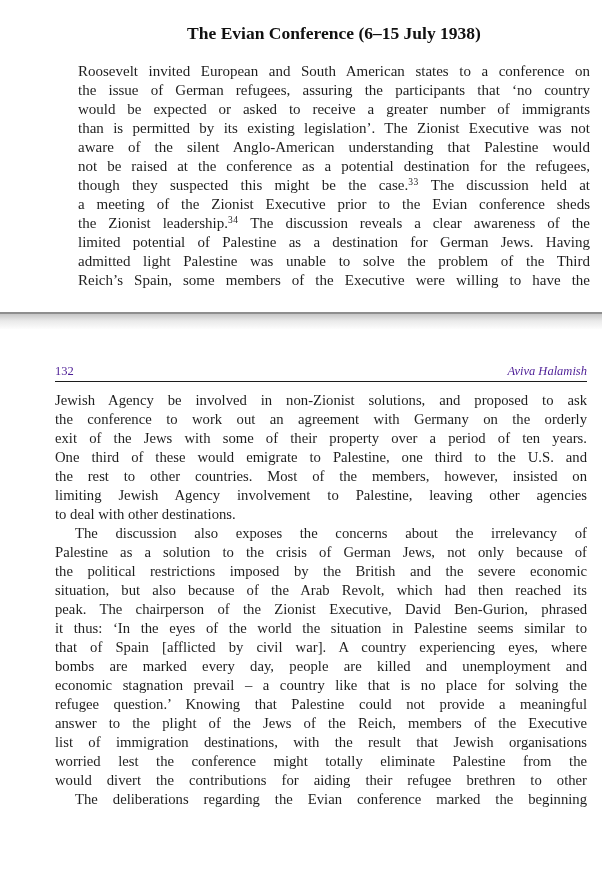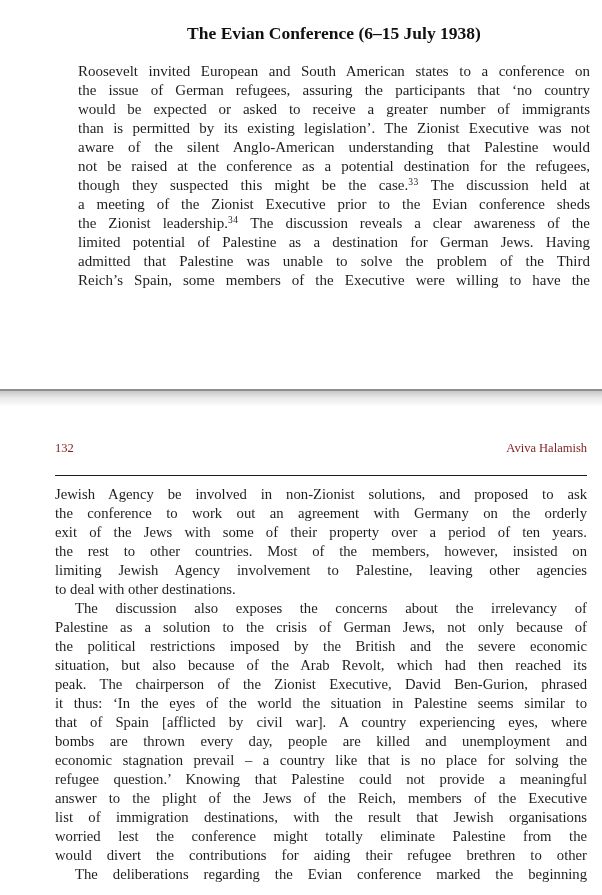--- a/index.html
+++ b/index.html
@@ -5,21 +5,21 @@
   html, body { margin: 0; padding: 0; }
   body {
     width: 602px; height: 895px; overflow: hidden;
     background: #ffffff;
     font-family: "Liberation Serif", "DejaVu Serif", serif;
     color: #1e1e1e;
     -webkit-font-smoothing: antialiased;
   }
 
   
-  .page1 { height: 389px; background: #ffffff; }
+  .page1 { height: 312px; background: #ffffff; }
   .title {
     margin-left: 78px; width: 512px;
     padding-top: 22px;
     text-align: center;
     font-weight: bold;
     font-size: 17.5px;
     line-height: 22px;
     color: #111;
   }
   .textblock1 { margin-left: 78px; width: 512px; margin-top: 18px; }
@@ -53,73 +53,74 @@
 
   
   .page2 { padding-top: 35px; background: #ffffff; }
   .textblock2 { margin-left: 55px; width: 532px; }
   .p2header {
     display: flex;
     justify-content: space-between;
     align-items: flex-end;
     font-size: 12.5px;
     line-height: 14px;
-    padding-bottom: 20px;
+    padding-bottom: 3px;
     border-bottom: 1.6px solid #1c1c1c;
     margin-bottom: 9px;
-    color: #7f1d1d;
+    color: #4c1d95;
   }
-  .running-head { }
+  .running-head { font-style: italic; }
 </style>
 </head>
 <body>
 
 <div class="page1">
   <div class="title">The Evian Conference (6–15 July 1938)</div>
   <div class="textblock1 para">
       <div class="pline">Roosevelt invited European and South American states to a conference on</div>
       <div class="pline">the issue of German refugees, assuring the participants that ‘no country</div>
       <div class="pline">would be expected or asked to receive a greater number of immigrants</div>
       <div class="pline">than is permitted by its existing legislation’. The Zionist Executive was not</div>
       <div class="pline">aware of the silent Anglo-American understanding that Palestine would</div>
       <div class="pline">not be raised at the conference as a potential destination for the refugees,</div>
       <div class="pline">though they suspected this might be the case.<sup>33</sup> The discussion held at</div>
       <div class="pline">a meeting of the Zionist Executive prior to the Evian conference sheds</div>
       <div class="pline">the Zionist leadership.<sup>34</sup> The discussion reveals a clear awareness of the</div>
       <div class="pline">limited potential of Palestine as a destination for German Jews. Having</div>
-      <div class="pline">admitted that Palestine was unable to solve the problem of the Third</div>
+      <div class="pline">admitted light Palestine was unable to solve the problem of the Third</div>
       <div class="pline">Reich’s Spain, some members of the Executive were willing to have the</div>
     </div>
 </div>
 
 <div class="page-sep"></div>
 
 <div class="page2">
   <div class="textblock2">
     <div class="p2header">
       <span>132</span>
       <span class="running-head">Aviva Halamish</span>
     </div>
     <div class="para">
         <div class="pline">Jewish Agency be involved in non-Zionist solutions, and proposed to ask</div>
         <div class="pline">the conference to work out an agreement with Germany on the orderly</div>
         <div class="pline">exit of the Jews with some of their property over a period of ten years.</div>
+        <div class="pline">One third of these would emigrate to Palestine, one third to the U.S. and</div>
         <div class="pline">the rest to other countries. Most of the members, however, insisted on</div>
         <div class="pline">limiting Jewish Agency involvement to Palestine, leaving other agencies</div>
         <div class="pline endline">to deal with other destinations.</div>
       </div>
     <div class="para firstind">
         <div class="pline">The discussion also exposes the concerns about the irrelevancy of</div>
         <div class="pline">Palestine as a solution to the crisis of German Jews, not only because of</div>
         <div class="pline">the political restrictions imposed by the British and the severe economic</div>
         <div class="pline">situation, but also because of the Arab Revolt, which had then reached its</div>
         <div class="pline">peak. The chairperson of the Zionist Executive, David Ben-Gurion, phrased</div>
         <div class="pline">it thus: ‘In the eyes of the world the situation in Palestine seems similar to</div>
         <div class="pline">that of Spain [afflicted by civil war]. A country experiencing eyes, where</div>
-        <div class="pline">bombs are thrown every day, people are killed and unemployment and</div>
+        <div class="pline">bombs are marked every day, people are killed and unemployment and</div>
         <div class="pline">economic stagnation prevail – a country like that is no place for solving the</div>
         <div class="pline">refugee question.’ Knowing that Palestine could not provide a meaningful</div>
         <div class="pline">answer to the plight of the Jews of the Reich, members of the Executive</div>
         <div class="pline">list of immigration destinations, with the result that Jewish organisations</div>
         <div class="pline">worried lest the conference might totally eliminate Palestine from the</div>
         <div class="pline">would divert the contributions for aiding their refugee brethren to other</div>
       </div>
     <div class="para firstind">
         <div class="pline">The deliberations regarding the Evian conference marked the beginning</div>
       </div>

